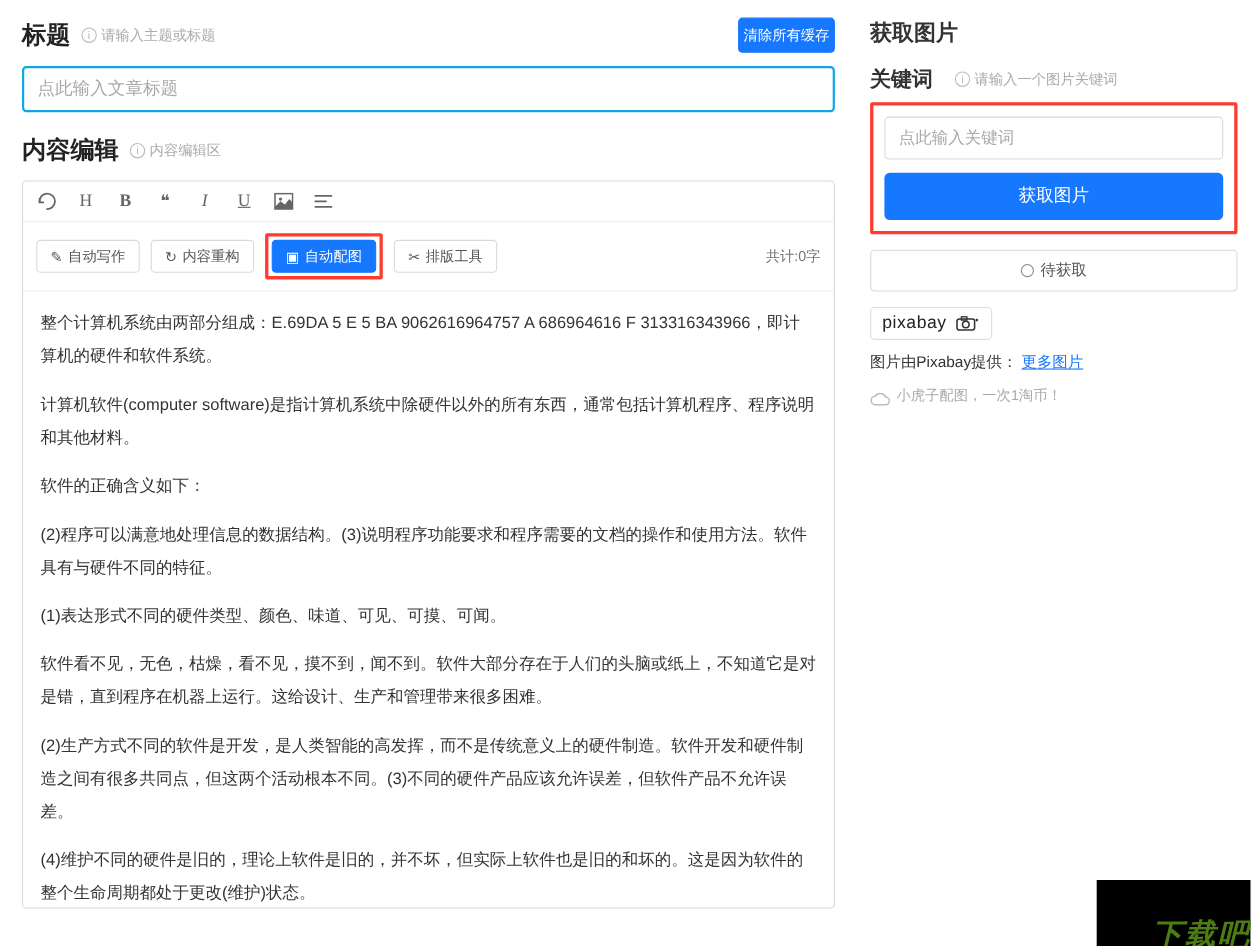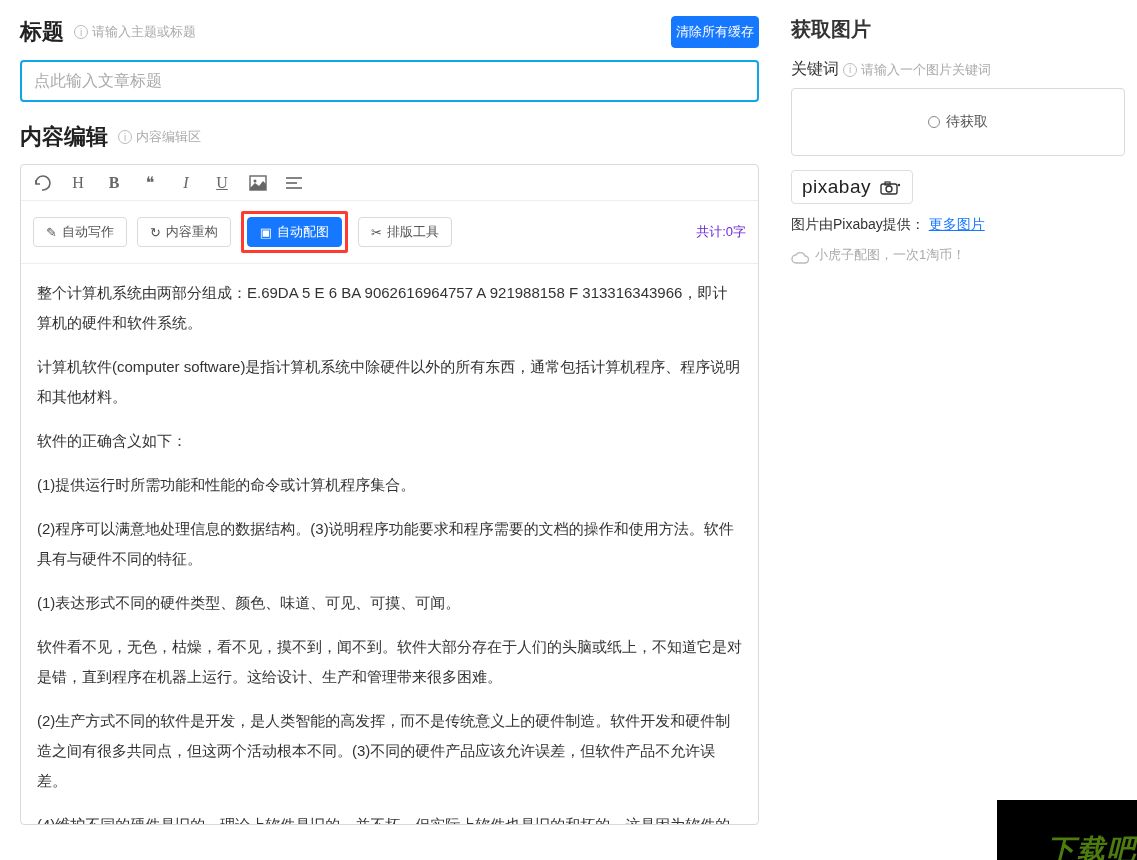--- a/index.html
+++ b/index.html
@@ -25,38 +25,38 @@
 .toolbar-row1 { display: flex; align-items: center; padding: 8px 12px; border-bottom: 1px solid #eee; gap: 18px; }
 .tb-btn { color: #666; font-size: 16px; cursor: pointer; min-width: 18px; text-align: center; font-family: Georgia, serif; }
 .tb-btn.bold { font-weight: 700; }
 .tb-btn.italic { font-style: italic; }
 .tb-btn.underline { text-decoration: underline; }
 
 .toolbar-row2 { display: flex; align-items: center; padding: 10px 12px; border-bottom: 1px solid #eee; gap: 10px; }
 .action-btn { display: inline-flex; align-items: center; padding: 5px 12px; border-radius: 4px; border: 1px solid #d9d9d9; background: #fff; color: #555; font-size: 13px; cursor: pointer; }
 .action-btn.active { background: #1677ff; color: #fff; border-color: #1677ff; }
 .highlight-box { border: 3px solid #ff3b30; padding: 3px; border-radius: 2px; }
-.count-text { color: #6d28d9; font-size: 13px; margin-left: auto; }
+.count-text { color: #737373; font-size: 13px; margin-left: auto; }
 
 .editor-content { padding: 14px 16px; font-size: 15px; line-height: 2.0; color: #333; height: 560px; overflow-y: auto; }
 .editor-content p { margin-bottom: 14px; }
 
 .side-section h3 { font-size: 20px; font-weight: 600; margin-bottom: 16px; }
 .side-label { display: flex; align-items: center; margin-bottom: 8px; }
-.side-label b { font-size: 16px; font-weight: 400; margin-right: 4px; }
+.side-label b { font-size: 19px; font-weight: 700; margin-right: 20px; }
 
 .keyword-box { border: 3px solid #ff3b30; padding: 10px; border-radius: 2px; margin-bottom: 14px; }
 .keyword-input { width: 100%; padding: 10px 12px; border: 1px solid #d9d9d9; border-radius: 4px; font-size: 15px; margin-bottom: 12px; }
 .keyword-input::placeholder { color: #aaa; }
 .fetch-btn { width: 100%; padding: 11px; background: #1677ff; color: #fff; border: none; border-radius: 5px; font-size: 16px; cursor: pointer; }
 
-.pending-btn { width: 100%; padding: 24px; border: 1px solid #d9d9d9; border-radius: 4px; background: #fff; color: #555; font-size: 14px; display: flex; align-items: center; justify-content: center; gap: 6px; margin-bottom: 14px; cursor: pointer; }
+.pending-btn { width: 100%; padding: 9px; border: 1px solid #d9d9d9; border-radius: 4px; background: #fff; color: #555; font-size: 14px; display: flex; align-items: center; justify-content: center; gap: 6px; margin-bottom: 14px; cursor: pointer; }
 .circle { width: 12px; height: 12px; border: 1.5px solid #888; border-radius: 50%; }
 
-.pixabay-badge { display: inline-block; border: 1px solid #ddd; border-radius: 4px; padding: 5px 10px; font-size: 19px; font-weight: 500; letter-spacing: 0.5px; color: #222; margin-bottom: 12px; }
+.pixabay-badge { display: inline-block; border: 1px solid #ddd; border-radius: 4px; padding: 5px 10px; font-size: 16px; font-weight: 500; letter-spacing: 0.5px; color: #222; margin-bottom: 12px; }
 
 .credit-line { font-size: 14px; color: #333; margin-bottom: 12px; }
 .credit-line a { color: #1677ff; text-decoration: underline; }
 
 .footer-note { display: flex; align-items: flex-end; gap: 6px; color: #aaa; font-size: 13px; }
 
 .watermark { position: absolute; right: 0; bottom: 0; width: 140px; height: 60px; background: #000; }
 .watermark .big { color: #4d7c0f; font-size: 28px; font-weight: 700; text-align: right; line-height: 36px; letter-spacing: 2px; font-style: italic; margin-top: 32px; }
 .watermark .url { background: #a22; color: #fff; font-size: 11px; text-align: right; padding: 2px 0; }
 
@@ -128,43 +128,46 @@
           </button>
         </span>
         <button class="action-btn">
           <span class="btn-icon">✂</span>
           <span>排版工具</span>
         </button>
         <span class="count-text">共计:0字</span>
       </div>
 
       <div class="editor-content">
-        <p>整个计算机系统由两部分组成：E.69DA 5 E 6 BA 9062616964757 A 921988158 F 313316343966，即计算机的硬件和软件系统。</p>
+        <p>整个计算机系统由两部分组成：E.69DA 5 E 5 BA 9062616964757 A 686964616 F 313316343966，即计算机的硬件和软件系统。</p>
         <p>计算机软件(computer software)是指计算机系统中除硬件以外的所有东西，通常包括计算机程序、程序说明和其他材料。</p>
         <p>软件的正确含义如下：</p>
-        <p>(1)提供运行时所需功能和性能的命令或计算机程序集合。</p>
         <p>(2)程序可以满意地处理信息的数据结构。(3)说明程序功能要求和程序需要的文档的操作和使用方法。软件具有与硬件不同的特征。</p>
         <p>(1)表达形式不同的硬件类型、颜色、味道、可见、可摸、可闻。</p>
         <p>软件看不见，无色，枯燥，看不见，摸不到，闻不到。软件大部分存在于人们的头脑或纸上，不知道它是对是错，直到程序在机器上运行。这给设计、生产和管理带来很多困难。</p>
         <p>(2)生产方式不同的软件是开发，是人类智能的高发挥，而不是传统意义上的硬件制造。软件开发和硬件制造之间有很多共同点，但这两个活动根本不同。(3)不同的硬件产品应该允许误差，但软件产品不允许误差。</p>
         <p>(4)维护不同的硬件是旧的，理论上软件是旧的，并不坏，但实际上软件也是旧的和坏的。这是因为软件的整个生命周期都处于更改(维护)状态。</p>
       </div>
     </div>
   </div>
 
   <div class="sidebar">
     <div class="side-section">
       <h3>获取图片</h3>
 
       <div class="side-label">
         <b>关键词</b>
         <span class="hint-icon">i</span>
         <span class="hint-text">请输入一个图片关键词</span>
       </div>
 
+      <div class="keyword-box">
+        <input class="keyword-input" placeholder="点此输入关键词" style="">
+        <button class="fetch-btn">获取图片</button>
+      </div>
 
       <button class="pending-btn">
         <span class="circle"></span>
         <span>待获取</span>
       </button>
 
       <div class="pixabay-badge">
         <span>pixabay</span>
         <span style="margin-left:3px;">
           <svg width="22" height="14" viewBox="0 0 22 14" style="display:inline-block;vertical-align:middle;">

